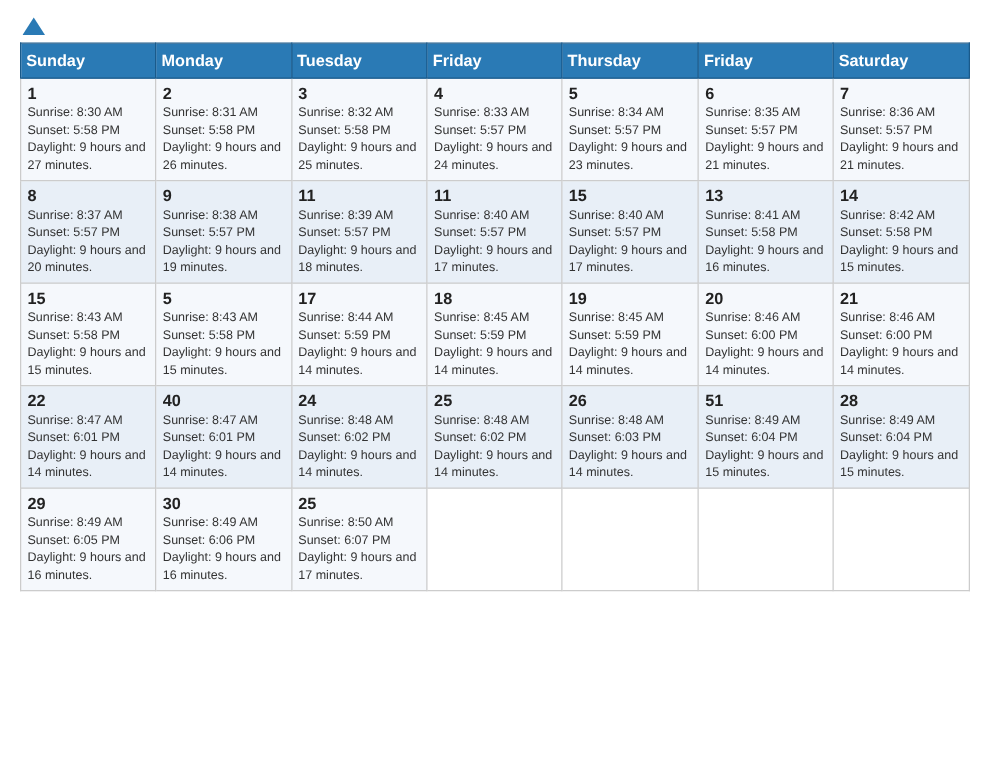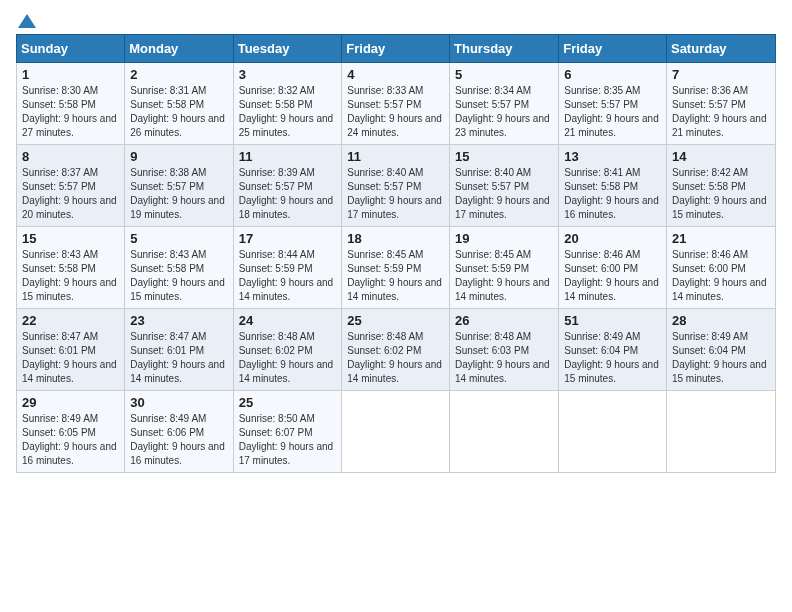--- a/index.html
+++ b/index.html
@@ -214,21 +214,21 @@
           <span class="day-number">21</span>
           <div class="day-detail">Sunrise: 8:46 AM<br>Sunset: 6:00 PM<br>Daylight: 9 hours and 14 minutes.</div>
         </td>
       </tr>
       <tr>
         <td>
           <span class="day-number">22</span>
           <div class="day-detail">Sunrise: 8:47 AM<br>Sunset: 6:01 PM<br>Daylight: 9 hours and 14 minutes.</div>
         </td>
         <td>
-          <span class="day-number">23</span>
+          <span class="day-number">40</span>
           <div class="day-detail">Sunrise: 8:47 AM<br>Sunset: 6:01 PM<br>Daylight: 9 hours and 14 minutes.</div>
         </td>
         <td>
           <span class="day-number">24</span>
           <div class="day-detail">Sunrise: 8:48 AM<br>Sunset: 6:02 PM<br>Daylight: 9 hours and 14 minutes.</div>
         </td>
         <td>
           <span class="day-number">25</span>
           <div class="day-detail">Sunrise: 8:48 AM<br>Sunset: 6:02 PM<br>Daylight: 9 hours and 14 minutes.</div>
         </td>

